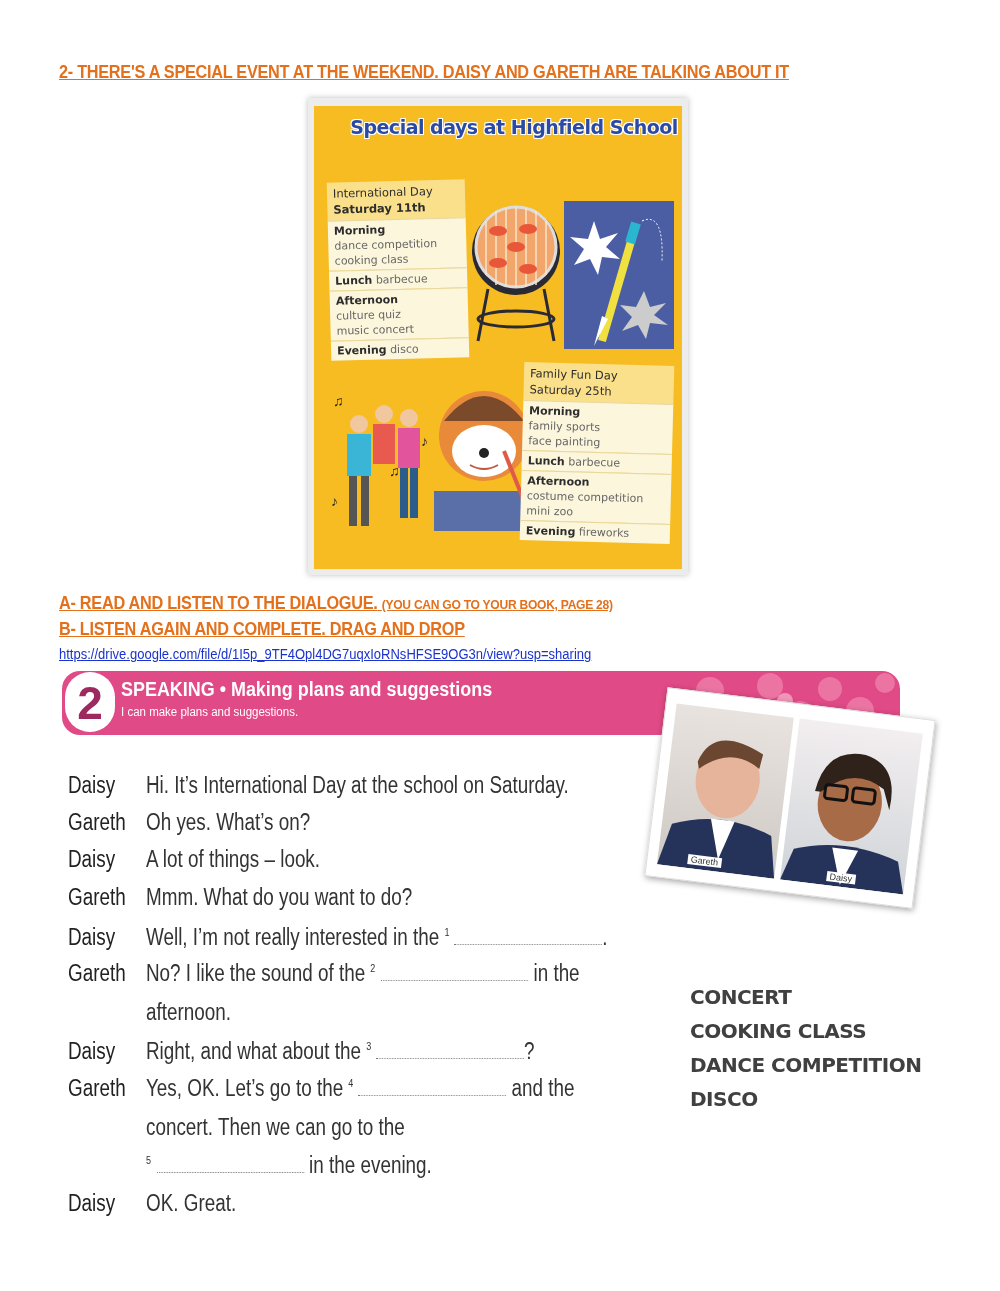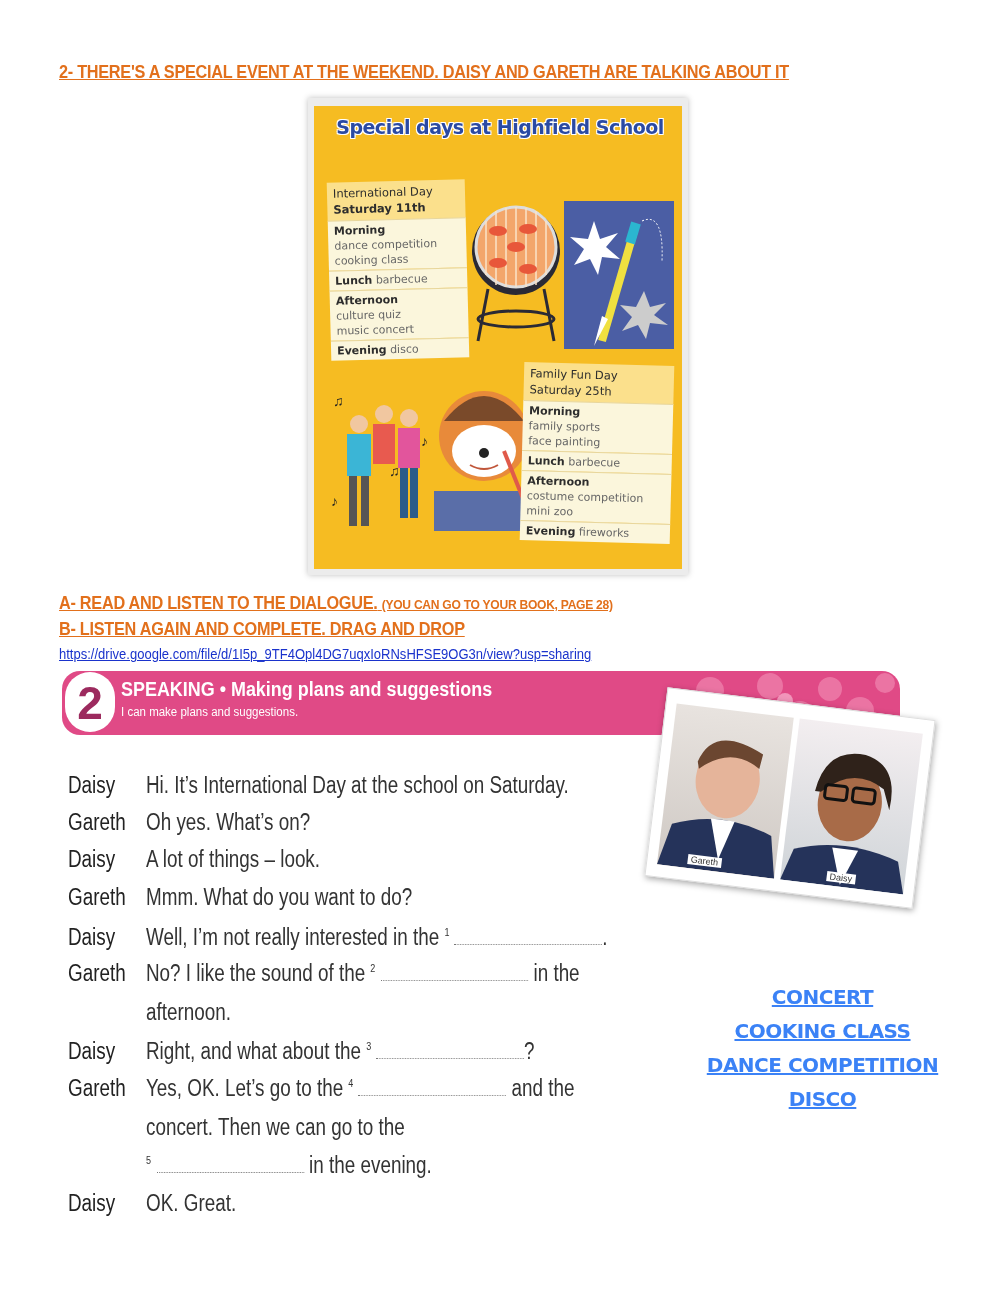--- a/index.html
+++ b/index.html
@@ -23,21 +23,21 @@
   
   #poster-frame {
     position: absolute; left: 308px; top: 98px; width: 380px; height: 477px;
     background: #ececec; box-shadow: 0 0 6px rgba(0,0,0,0.25);
   }
   #poster {
     position: absolute; left: 6px; top: 8px; width: 368px; height: 463px;
     background: #f6bc22; overflow: hidden;
   }
   .poster-title {
-    position: absolute; left: 2px; width: 100%; text-align: center;
+    position: absolute; left: 16px; width: 100%; text-align: center;
     color: #2b4aa3; font-family: "DejaVu Sans", sans-serif; font-weight: bold;
     text-shadow: -1px -1px 0 #fff, 1px -1px 0 #fff, -1px 1px 0 #fff, 1px 1px 0 #fff;
   }
   #poster-title { top: 10px; font-size: 19px; letter-spacing: -0.5px; }
   #poster-sub { top: 40px; font-size: 12.5px; }
 
   .schedule { position: absolute; font-family: "DejaVu Sans", sans-serif; color: #333; }
   .sch-head { background: #fbe08c; padding: 3px 6px; font-size: 11.5px; line-height: 16px; color: #2d2d2d; }
   .sch-row { background: #fbf6dc; border-top: 1px solid #e8d69b; padding: 2px 6px; font-size: 11px; line-height: 15px; color: #666; }
   .sch-row b { color: #2d2d2d; }
@@ -86,23 +86,23 @@
   .dlg { position: absolute; font-family: "Liberation Sans", sans-serif; color: #2d2d2d; font-size: 23px; white-space: nowrap; }
   .dlg .spk { position: absolute; left: 0; font-weight: normal; color: #222; transform: scaleX(0.82); transform-origin: left; }
   .dlg .txt { position: absolute; left: 78px; color: #333; transform: scaleX(0.82); transform-origin: left; }
   .blank {
     display: inline-block; border-bottom: 1px dotted #777; vertical-align: baseline;
     height: 18px;
   }
   sup { font-size: 11px; vertical-align: top; position: relative; top: 2px; }
 
   #word-bank {
-    position: absolute; left: 690px; top: 980px; width: 265px; text-align: center;
-    color: #3b82f6; font-family: "DejaVu Sans", sans-serif; font-weight: bold;
-    font-size: 20px; line-height: 34px; letter-spacing: -0.5px; text-decoration: underline;
+    position: absolute; left: 690px; top: 980px; width: 265px; text-align: left;
+    color: #404040; font-family: "DejaVu Sans", sans-serif; font-weight: bold;
+    font-size: 20px; line-height: 34px; letter-spacing: -0.5px;
   }
   .word { cursor: grab; }
 </style>
 </head>
 <body>
 
 <div id="h-main" class="heading">2- THERE'S A SPECIAL EVENT AT THE WEEKEND. DAISY AND GARETH ARE TALKING ABOUT IT</div>
 
 <div id="poster-frame">
   <div id="poster">

